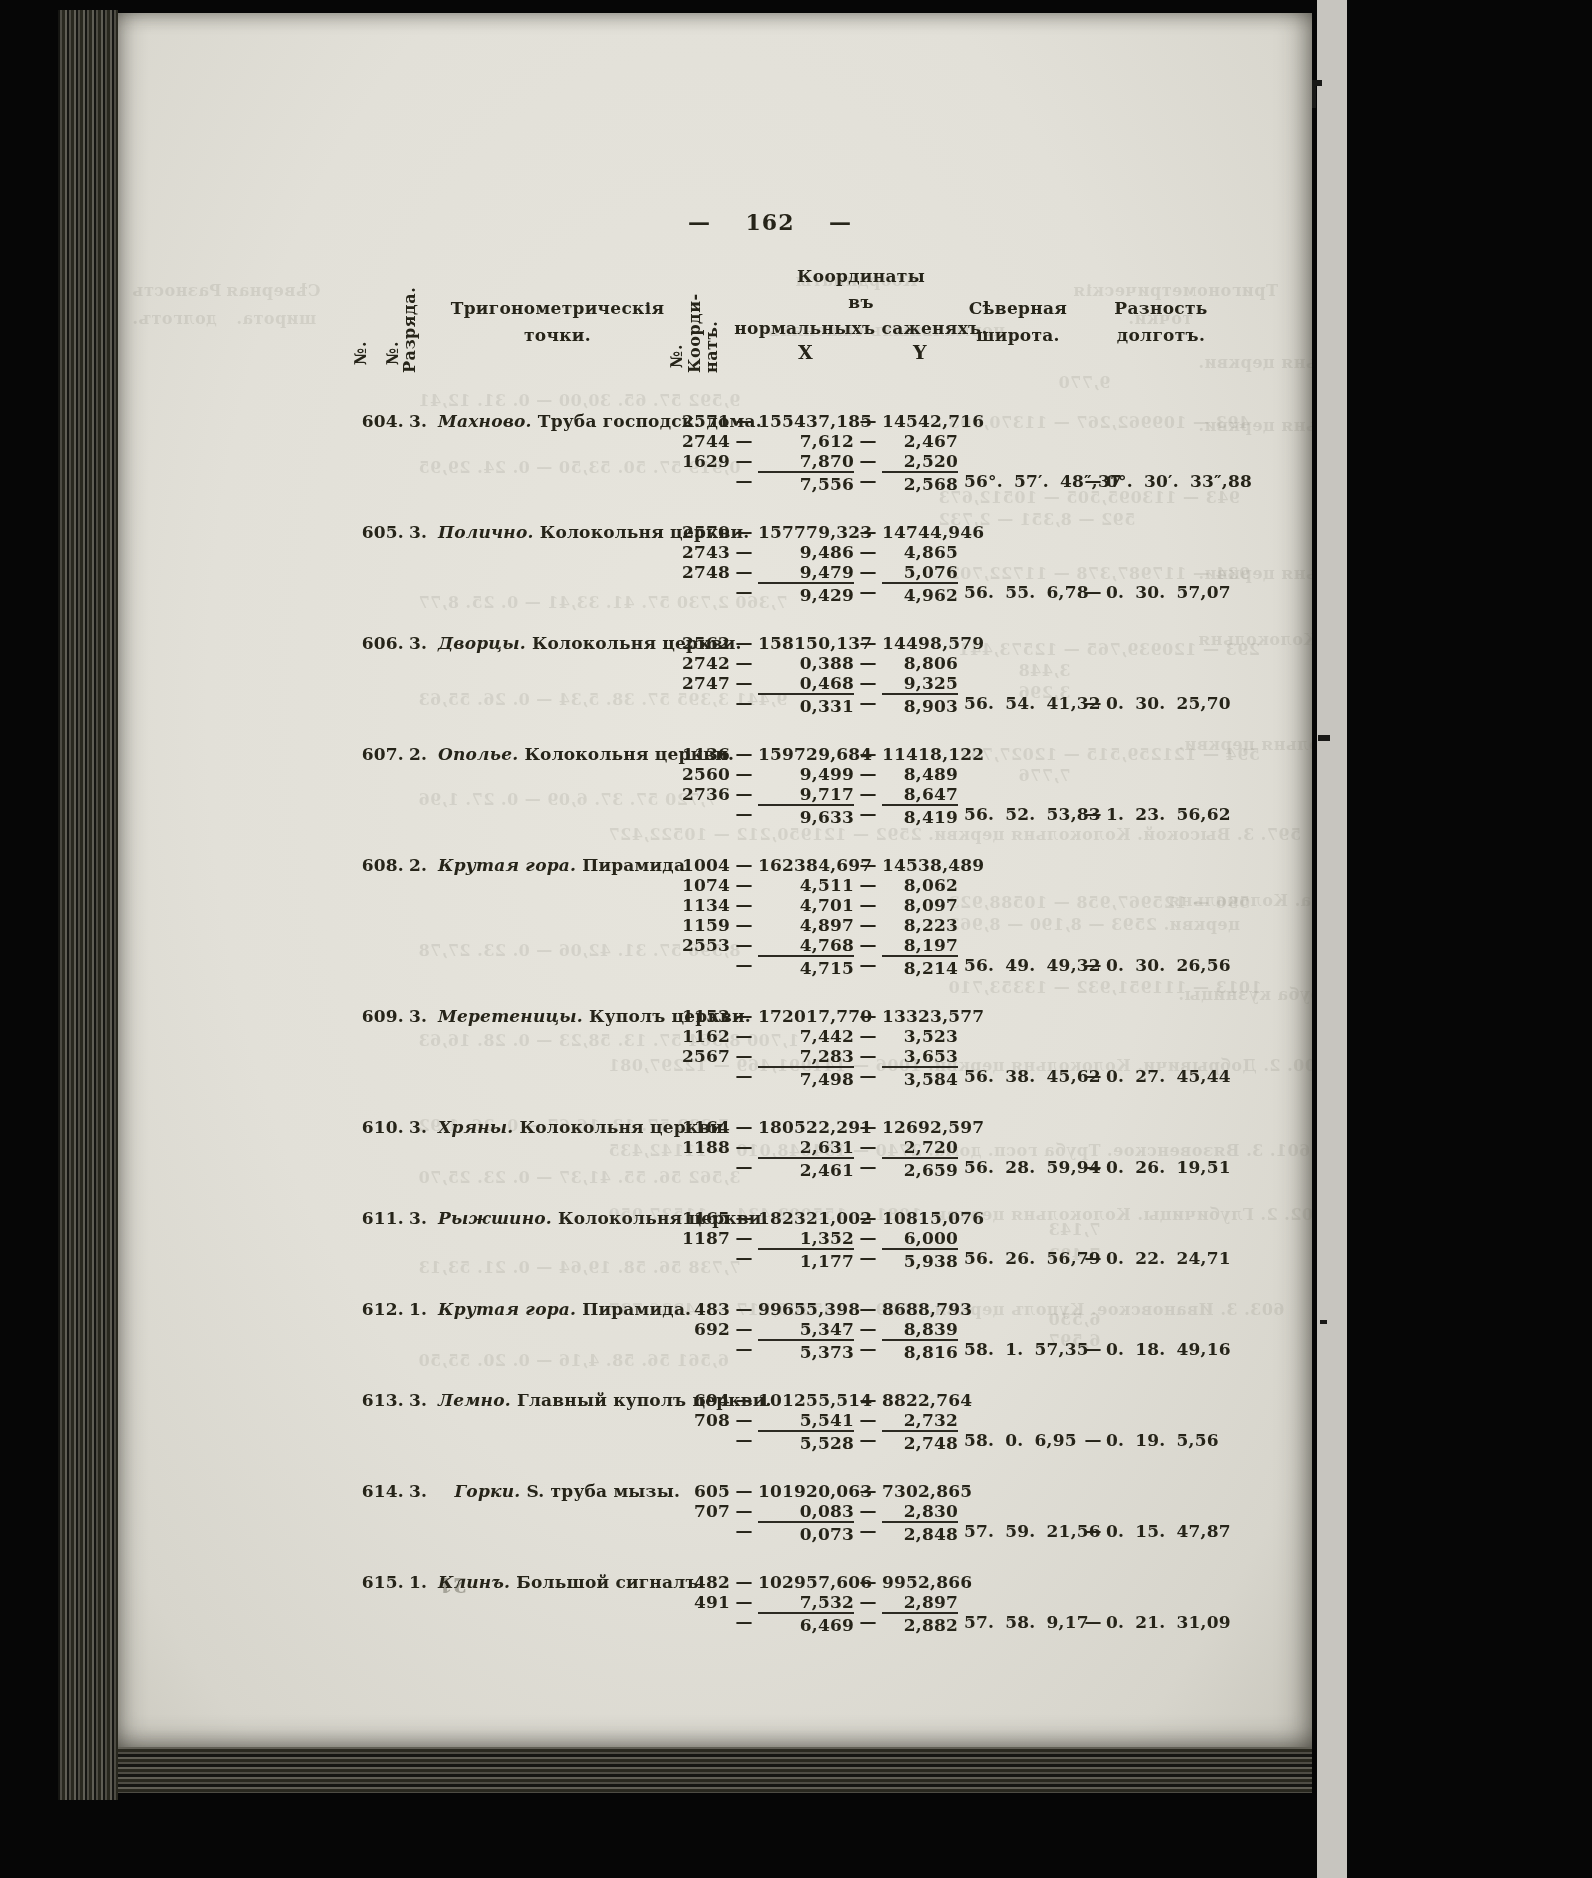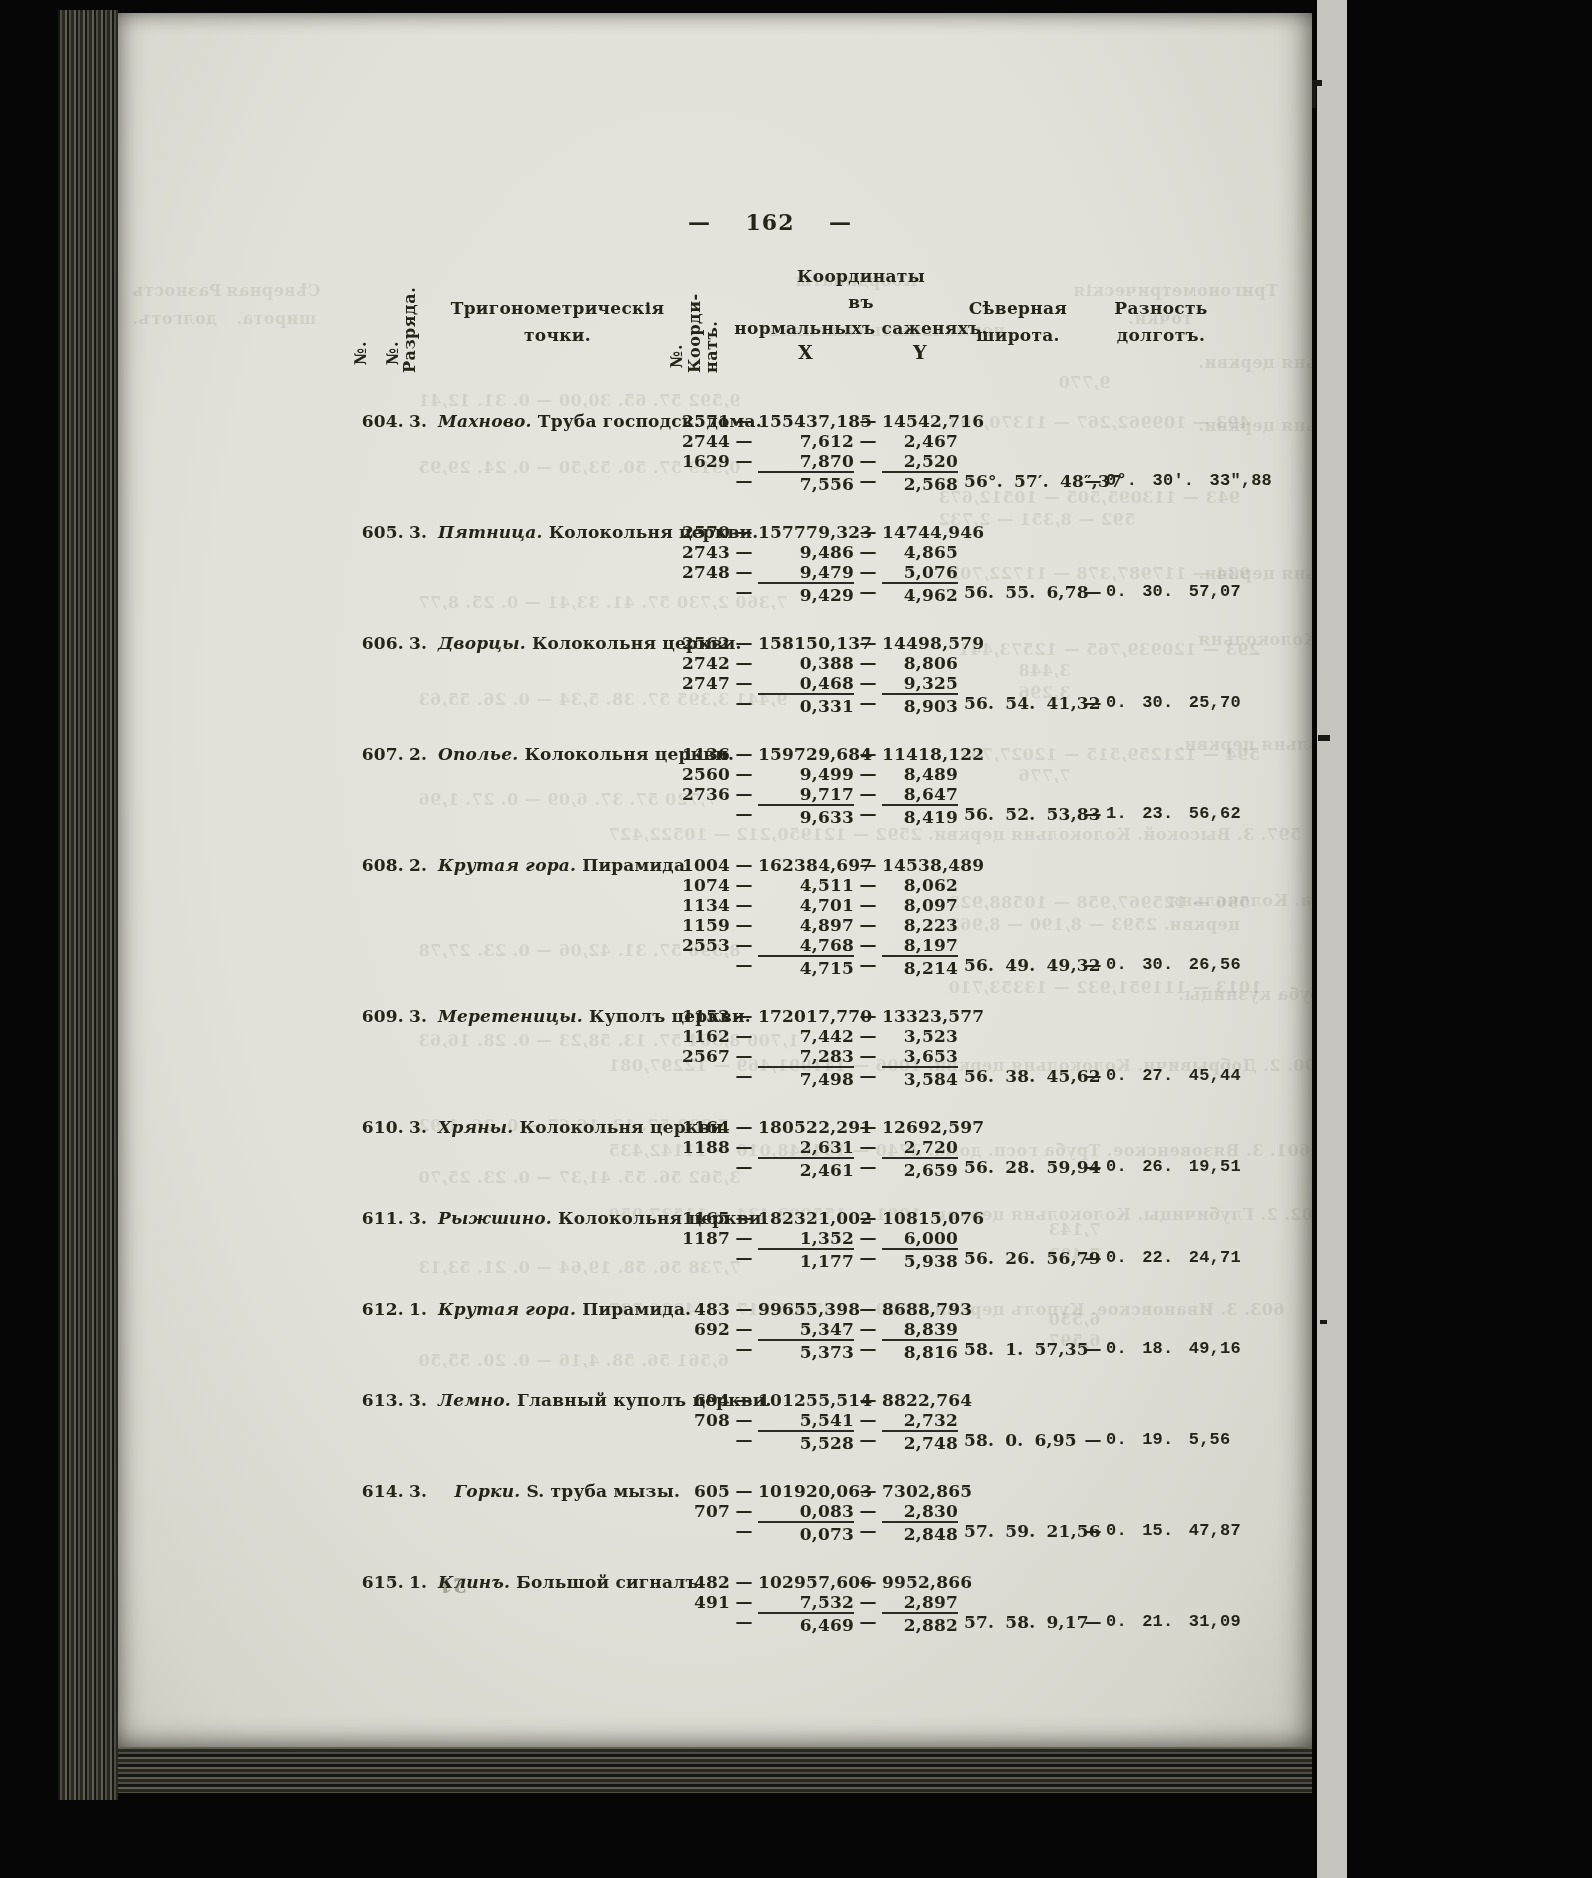--- a/index.html
+++ b/index.html
@@ -32,21 +32,21 @@
   .tline>span{white-space:nowrap;}
   .c-no{text-align:right;}
   .c-cl{text-align:center;}
   .c-name{text-align:right;padding-left:6px;}
   .pname{font-style:italic;}
   .c-cn{text-align:right;}
   .c-d{text-align:center;}
   .c-x{text-align:right;}
   .c-y{text-align:right;}
   .c-lat{text-align:left;padding-left:6px;word-spacing:5px;}
-  .c-lon{text-align:left;word-spacing:5px;font-family:Liberation Mono, monospace;}
+  .c-lon{text-align:left;word-spacing:5px;}
   .over{border-top:2px solid #2c2a22;padding-top:1px;}
   
   .ghost{position:absolute;transform:scaleX(-1);opacity:.14;color:#6e6c5f;font-weight:700;
     font-size:16px;white-space:nowrap;letter-spacing:.5px;}
   .ghost.r180{transform:rotate(180deg);}
 </style>
 </head>
 <body>
 
 <div id="stage">
@@ -195,21 +195,21 @@
             <span class="c-y over">2,568</span>
             <span class="c-lat">56°. 57′. 48″,37</span>
             <span class="c-d">—</span>
             <span class="c-lon">0°. 30′. 33″,88</span>
           </div>
         </div>
         <div class="block">
           <div class="tline">
             <span class="c-no">605.</span>
             <span class="c-cl">3.</span>
-            <span class="c-name"><span class="pname">Пятница.</span><span> Колокольня церкви.</span></span>
+            <span class="c-name"><span class="pname">Полично.</span><span> Колокольня церкви.</span></span>
             <span class="c-cn">2570</span>
             <span class="c-d">—</span>
             <span class="c-x">157779,323</span>
             <span class="c-d">—</span>
             <span class="c-y">14744,946</span>
             <span class="c-lat"></span>
             <span class="c-d"></span>
             <span class="c-lon"></span>
           </div>
           <div class="tline">

